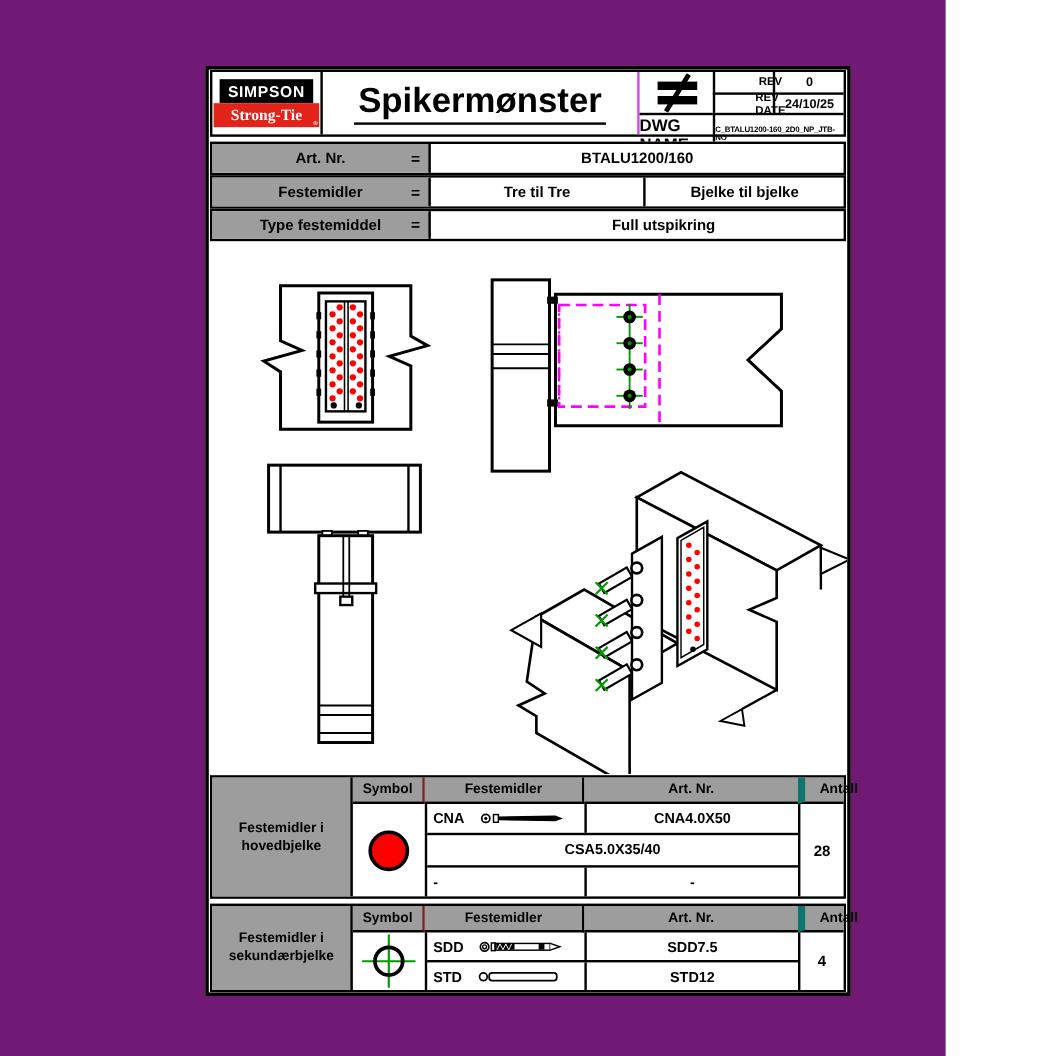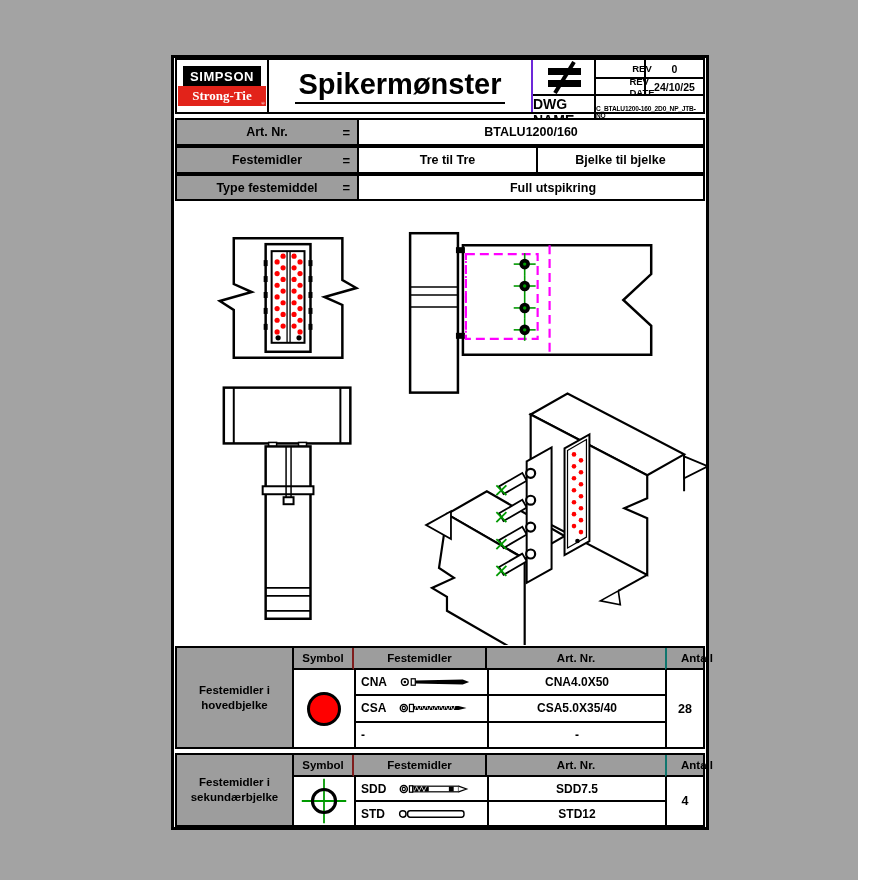--- a/index.html
+++ b/index.html
@@ -1,26 +1,26 @@
 <!DOCTYPE html>
 <html style="--brand-red: #e2231a; --cell-gray: #9d9d9d; --nail-red: #ff0000; --dowel-green: #009900; --hidden-magenta: #ff00ff;"><head>
 <meta charset="utf-8">
 <style>
   html,body{margin:0;padding:0;background:#fff;font-family:"Liberation Sans",sans-serif;color:#000;}
-  .canvas{position:relative;width:858px;height:880px;background:#a3a3a3;overflow:hidden;}
+  .canvas{position:relative;width:788px;height:880px;background:#701a75;overflow:hidden;}
   .sheet{position:absolute;left:171px;top:55px;width:538px;height:775px;border:3px solid #000;box-sizing:border-box;background:#fff;}
   .block{position:absolute;left:1px;width:530px;border:2px solid #000;box-sizing:border-box;background:#fff;}
 
   
   .hdr{top:0;height:56px;display:flex;}
   .logo-cell{width:90px;border-right:2px solid #000;display:flex;flex-direction:column;align-items:center;justify-content:center;}
   .logo-black{background:#000;color:#fff;font-weight:bold;font-size:13px;letter-spacing:.6px;padding:4px 7px 3px;line-height:1;}
   .logo-red{background:var(--brand-red,#e2231a);color:#fff;font-family:"Liberation Serif",serif;font-weight:bold;font-size:13px;padding:3px 14px 4px;line-height:1;position:relative;}
   .logo-red .reg{position:absolute;right:1px;bottom:0;font-size:5px;}
-  .title-cell{flex:1;border-right:2px solid #6d28d9;display:flex;align-items:center;justify-content:center;}
+  .title-cell{flex:1;border-right:2px solid #d946ef;display:flex;align-items:center;justify-content:center;}
   .title{font-size:29px;font-weight:bold;border-bottom:2.5px solid #000;padding:0 3px 1px;}
   .rev-grid{width:170px;display:grid;grid-template-columns:61px 50px 1fr;grid-template-rows:17px 17px 1fr;}
   .rev-grid>div{display:flex;align-items:center;justify-content:center;box-sizing:border-box;}
   .neq-cell{grid-row:1/3;grid-column:1;}
   .rg-bl{border-left:2px solid #000;}
   .rg-bt{border-top:2px solid #000;}
   .rev-lab{font-weight:bold;font-size:9.5px;padding-left:44px;}
   .rev-val{font-weight:bold;font-size:10.5px;}
   .dwg-lab{font-weight:bold;font-size:14px;}
   .dwg-val{grid-column:2/4;font-weight:bold;font-size:6.6px;letter-spacing:-.2px;}
@@ -40,21 +40,21 @@
   
   .ftable{display:flex;}
   .t1{top:588px;height:103px;} .t2{top:695px;height:74px;}
   .flabel{width:117px;background:var(--cell-gray,#9d9d9d);border-right:2px solid #000;display:flex;align-items:center;justify-content:center;text-align:center;font-weight:bold;font-size:11.5px;line-height:1.3;padding:0 4px;box-sizing:border-box;}
   .fbody{flex:1;display:flex;flex-direction:column;min-width:0;}
   .fhead{display:flex;height:22px;flex:none;}
   .fh{background:var(--cell-gray,#9d9d9d);border-bottom:2px solid #000;font-weight:bold;font-size:11.5px;display:flex;align-items:center;justify-content:center;box-sizing:border-box;}
   .w-sym{width:60px;border-right:2px solid #7f1d1d;flex:none;}
   .w-fest{width:133px;border-right:2px solid #000;flex:none;box-sizing:border-box;}
   .w-art{flex:1;min-width:0;}
-  .w-ant{width:38px;flex:none;border-left:2px solid #0f766e;box-sizing:border-box;padding-left:24px;}
+  .w-ant{width:38px;flex:none;border-left:6px solid #0f766e;box-sizing:border-box;padding-left:24px;}
   .fmain{flex:1;display:flex;min-height:0;}
   .fsym{width:60px;border-right:2px solid #000;flex:none;display:flex;align-items:center;justify-content:center;}
   .frows{flex:1;display:flex;flex-direction:column;min-width:0;}
   .frow{flex:1;display:flex;border-bottom:2px solid #000;min-height:0;}
   .frow:last-child{border-bottom:none;}
   .ffest{width:133px;border-right:2px solid #000;flex:none;display:flex;align-items:center;gap:13px;padding-left:5px;font-weight:bold;font-size:12px;box-sizing:border-box;overflow:hidden;}
   .fart{flex:1;display:flex;align-items:center;justify-content:center;font-weight:bold;font-size:12px;min-width:0;}
   .fantall{width:38px;flex:none;border-left:2px solid #000;display:flex;align-items:center;justify-content:center;font-weight:bold;font-size:12.5px;box-sizing:border-box;}
   .sym-red{width:34px;height:34px;border-radius:50%;background:var(--nail-red,#f00);border:3px solid #000;box-sizing:border-box;}
 </style>
@@ -292,30 +292,20 @@
               <svg width="74" height="16" viewBox="0 0 92 16">
                 <circle cx="6" cy="8" r="4.2" fill="none" stroke="#000" stroke-width="1.8"></circle>
                     <circle cx="6" cy="8" r="1.6" fill="#000"></circle>
                 <rect x="14" y="4" width="5" height="8" fill="#fff" stroke="#000" stroke-width="1.5"></rect>
                 <polygon points="19,6 78,5 86,8 78,11 19,10" fill="#000"></polygon>
               </svg>
             </div>
             <div class="fart">CNA4.0X50</div>
           </div>
           <div class="frow">
-            <div class="ffest">
-              <span>CSA</span>
-              <svg width="74" height="16" viewBox="0 0 92 16">
-                <circle cx="6" cy="8" r="4.4" fill="none" stroke="#000" stroke-width="1.8"></circle>
-                    <circle cx="6" cy="8" r="2" fill="none" stroke="#000" stroke-width="1.4"></circle>
-                <rect x="13" y="3.5" width="5" height="9" fill="#fff" stroke="#000" stroke-width="1.5"></rect>
-                <polygon points="18,5.5 74,5.5 84,8 74,10.5 18,10.5" fill="#000"></polygon>
-                <path d="M19,12 L22,4 L25,12 L28,4 L31,12 L34,4 L37,12 L40,4 L43,12 L46,4 L49,12 L52,4 L55,12 L58,4 L61,12 L64,4 L67,12 L70,4" fill="none" stroke="#fff" stroke-width="1.1"></path>
-              </svg>
-            </div>
             <div class="fart">CSA5.0X35/40</div>
           </div>
           <div class="frow">
             <div class="ffest">-</div>
             <div class="fart">-</div>
           </div>
         </div>
         <div class="fantall">28</div>
       </div>
     </div>

